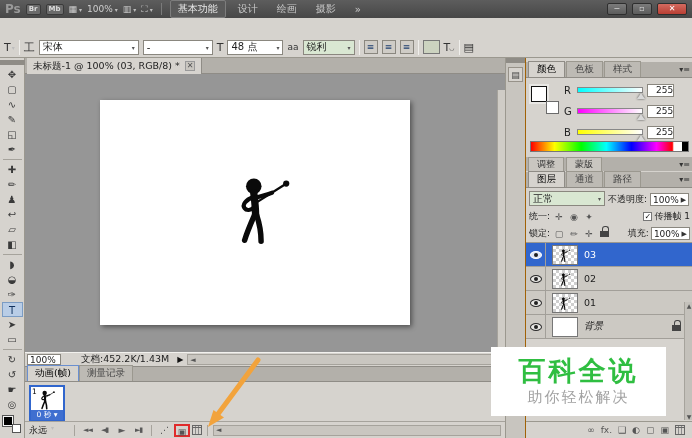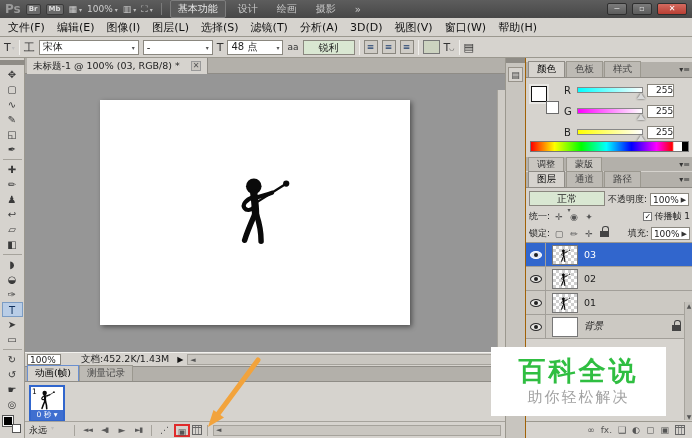--- a/index.html
+++ b/index.html
@@ -29,40 +29,40 @@
   .menu-item{padding:0 6px;font-size:11px;color:#111;}
 
   
   .optionsbar{position:absolute;left:0;top:37px;width:692px;height:21px;background:#d6d3ce;
     border-bottom:1px solid #9b988f;display:flex;align-items:center;gap:4px;padding:0 4px;}
   .opt-sep{width:1px;height:15px;background:#a39f98;border-right:1px solid #f0efec;}
   .opt-ico{font-size:11px;color:#333;display:inline-flex;align-items:center;gap:1px;}
   .sel{display:inline-flex;align-items:center;justify-content:space-between;background:#fff;
     border:1px solid #8a877f;height:15px;font-size:10px;padding:0 3px;color:#222;}
   .sel .dn{font-size:6px;color:#555;margin-left:4px;}
-  .sel.mint{background:#d9e7d2;flex-direction:column;}
+  .sel.mint{background:#d9e7d2;}
   .alignbtn{width:14px;height:14px;border:1px solid #8a877f;background:#cfccc6;color:#1d3c6e;
     font-size:9px;line-height:12px;text-align:center;}
   .swatch{width:17px;height:14px;background:#ccd3c0;border:1px solid #777;}
 
   
   .toolbar{position:absolute;left:0;top:58px;width:25px;height:380px;background:#d6d3ce;
     border-right:1px solid #9b988f;display:flex;flex-direction:column;align-items:center;padding-top:2px;}
   .tb-grip{width:25px;height:5px;background:#8f8c86;margin-bottom:2px;}
   .tool{width:21px;height:15px;font-size:10px;line-height:15px;text-align:center;color:#3a3a3a;}
   .tool.sel-tool{background:#b9cde6;border:1px solid #7b9cc4;color:#10315e;}
   .tool-sep{width:19px;height:1px;background:#a6a39c;margin:2px 0;}
   .fgbg{position:relative;width:20px;height:18px;margin-top:3px;}
   .fg{position:absolute;left:1px;top:1px;width:10px;height:10px;background:#000;border:1px solid #f4f4f4;outline:1px solid #555;}
   .bg{position:absolute;right:1px;bottom:0;width:9px;height:9px;background:#fff;border:1px solid #555;}
 
   
   .center{position:absolute;left:25px;top:58px;width:480px;height:380px;background:#969696;}
   .doctab-strip{position:absolute;left:0;top:0;width:480px;height:16px;background:#b3b0aa;border-bottom:1px solid #8f8c86;}
-  .doctab{display:inline-flex;align-items:center;gap:11px;height:16px;background:#d6d3ce;border-right:1px solid #8f8c86;
+  .doctab{display:inline-flex;align-items:center;gap:5px;height:16px;background:#d6d3ce;border-right:1px solid #8f8c86;
     padding:0 6px;font-size:9.5px;color:#222;margin-left:2px;}
   .doctab .x{font-size:8px;color:#555;border:1px solid #999;padding:0 1px;line-height:8px;background:#c9c6c0;}
   .canvas-wrap{position:absolute;left:0;top:16px;width:480px;height:278px;background:#969696;}
   .canvas{position:absolute;left:75px;top:26px;width:310px;height:225px;background:#fff;box-shadow:2px 2px 5px rgba(0,0,0,.45);}
   .stickman-main{position:absolute;left:130px;top:72px;width:64px;height:78px;}
   .vscroll{position:absolute;right:0;top:16px;width:8px;height:278px;background:#cfccc6;border-left:1px solid #a6a39c;}
 
   
   .statusbar{position:absolute;left:0;top:294px;width:480px;height:14px;background:#d6d3ce;
     border-top:1px solid #f2f1ee;display:flex;align-items:center;gap:4px;padding:0 2px;font-size:9px;}
@@ -218,33 +218,20 @@
     <span class="ws">设计</span>
     <span class="ws">绘画</span>
     <span class="ws">摄影</span>
     <span class="ws">»</span>
     <span class="spacer"></span>
     <span class="winbtn">─</span>
     <span class="winbtn">▫</span>
     <span class="winbtn close">✕</span>
   </div>
 
-  <div class="menubar">
-    <span class="menu-item">文件(F)</span>
-    <span class="menu-item">编辑(E)</span>
-    <span class="menu-item">图像(I)</span>
-    <span class="menu-item">图层(L)</span>
-    <span class="menu-item">选择(S)</span>
-    <span class="menu-item">滤镜(T)</span>
-    <span class="menu-item">分析(A)</span>
-    <span class="menu-item">3D(D)</span>
-    <span class="menu-item">视图(V)</span>
-    <span class="menu-item">窗口(W)</span>
-    <span class="menu-item">帮助(H)</span>
-  </div>
 
   <div class="optionsbar">
     <span class="opt-ico">
         <span>T</span>
         <span class="dn">▾</span>
       </span>
     <span class="opt-sep"></span>
     <span class="opt-ico">工</span>
     <span class="sel" style="width:100px">
         <span>宋体</span>

